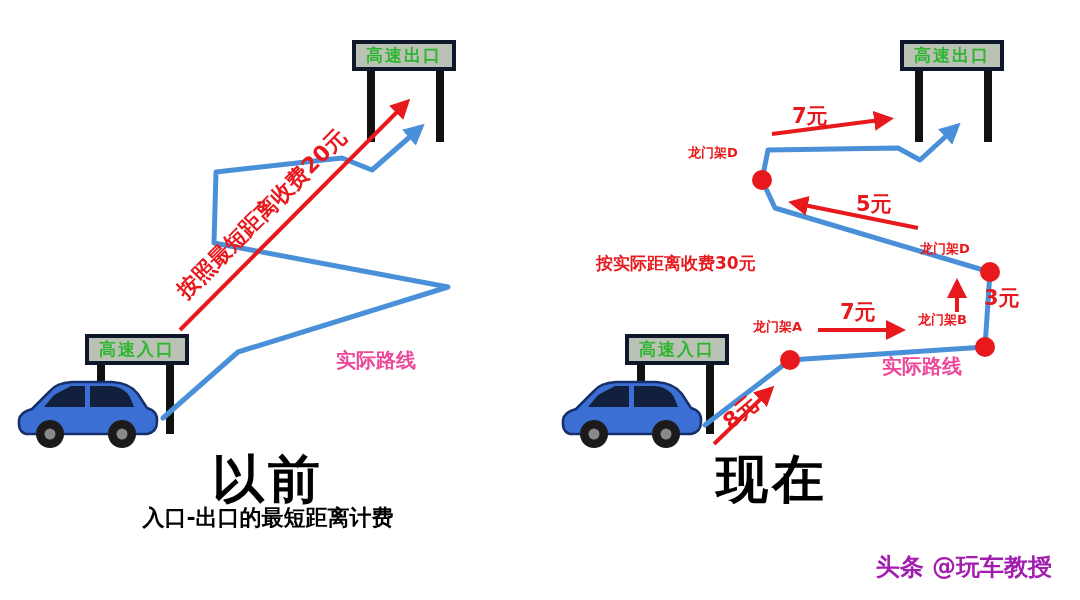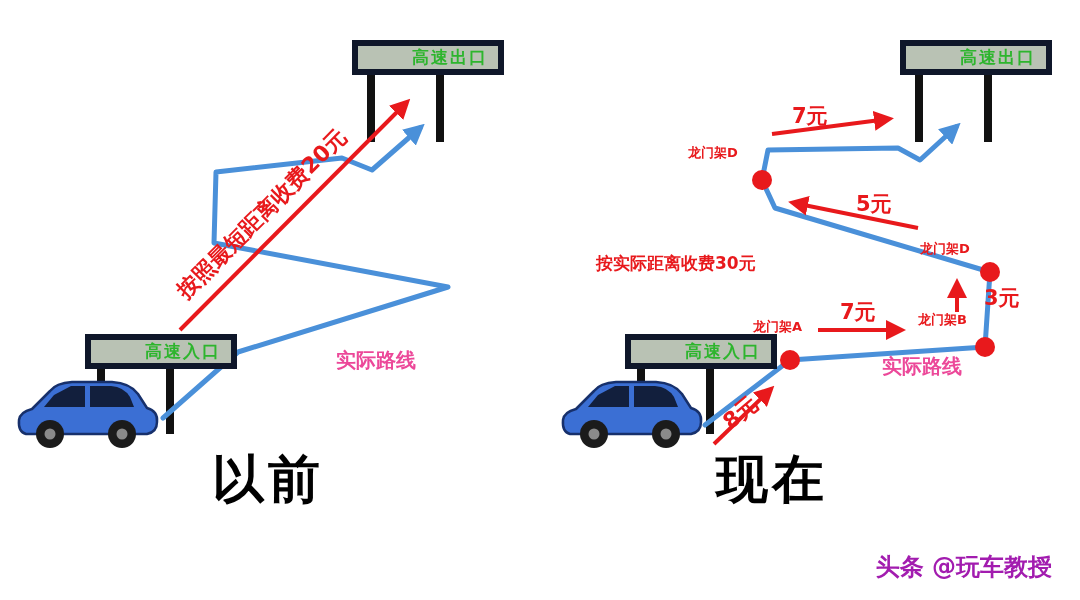--- a/index.html
+++ b/index.html
@@ -11,22 +11,22 @@
   svg.canvas{position:absolute;left:0;top:0;}
   .lbl{position:absolute;font-weight:bold;white-space:nowrap;line-height:1;}
   .red{color:#e8191c;}
   .blue{color:#ec4899;}
   .fs18{font-size:13px;}
   .fs20{font-size:20px;}
   .fs21{font-size:21px;}
   .fs23{font-size:17px;}
   .sign{
     position:absolute;width:96px;height:23px;background:#b9c2b4;
-    border:6px solid #0f172a;color:#2db52d;font-weight:bold;font-size:17px;
-    letter-spacing:2px;display:flex;align-items:center;justify-content:center;padding-left:44px;
+    border:4px solid #0f172a;color:#2db52d;font-weight:bold;font-size:17px;
+    letter-spacing:2px;display:flex;align-items:center;justify-content:center;
   }
   .rot-fee-left{
     left:112px;top:203px;width:300px;text-align:center;
     transform:rotate(-45deg);font-size:22px;
   }
   .rot-fee-8{
     left:722px;top:402px;transform:rotate(-40deg);font-size:22px;
   }
   .title{
     position:absolute;font-weight:bold;font-size:52px;color:#000;
@@ -94,20 +94,21 @@
   </svg>
 
   <div class="sign" style="left:352px;top:40px;">高速出口</div>
   <div class="sign" style="left:85px;top:334px;">高速入口</div>
   <div class="sign" style="left:900px;top:40px;">高速出口</div>
   <div class="sign" style="left:625px;top:334px;">高速入口</div>
 
   <div class="lbl red rot-fee-left">按照最短距离收费20元</div>
   <div class="lbl blue fs20" style="left:336px;top:350px;">实际路线</div>
   <div class="title" style="left:158px;top:445px;">以前</div>
+  <div class="subtitle" style="left:98px;top:503px;width:340px;">入口-出口的最短距离计费</div>
 
   <div class="lbl red fs23" style="left:596px;top:255px;">按实际距离收费30元</div>
   <div class="lbl blue fs20" style="left:882px;top:356px;">实际路线</div>
 
   <div class="lbl red fs18" style="left:753px;top:320px;">龙门架A</div>
   <div class="lbl red fs18" style="left:918px;top:313px;">龙门架B</div>
   <div class="lbl red fs18" style="left:920px;top:242px;">龙门架D</div>
   <div class="lbl red fs18" style="left:688px;top:146px;">龙门架D</div>
 
   <div class="lbl red rot-fee-8">8元</div>

